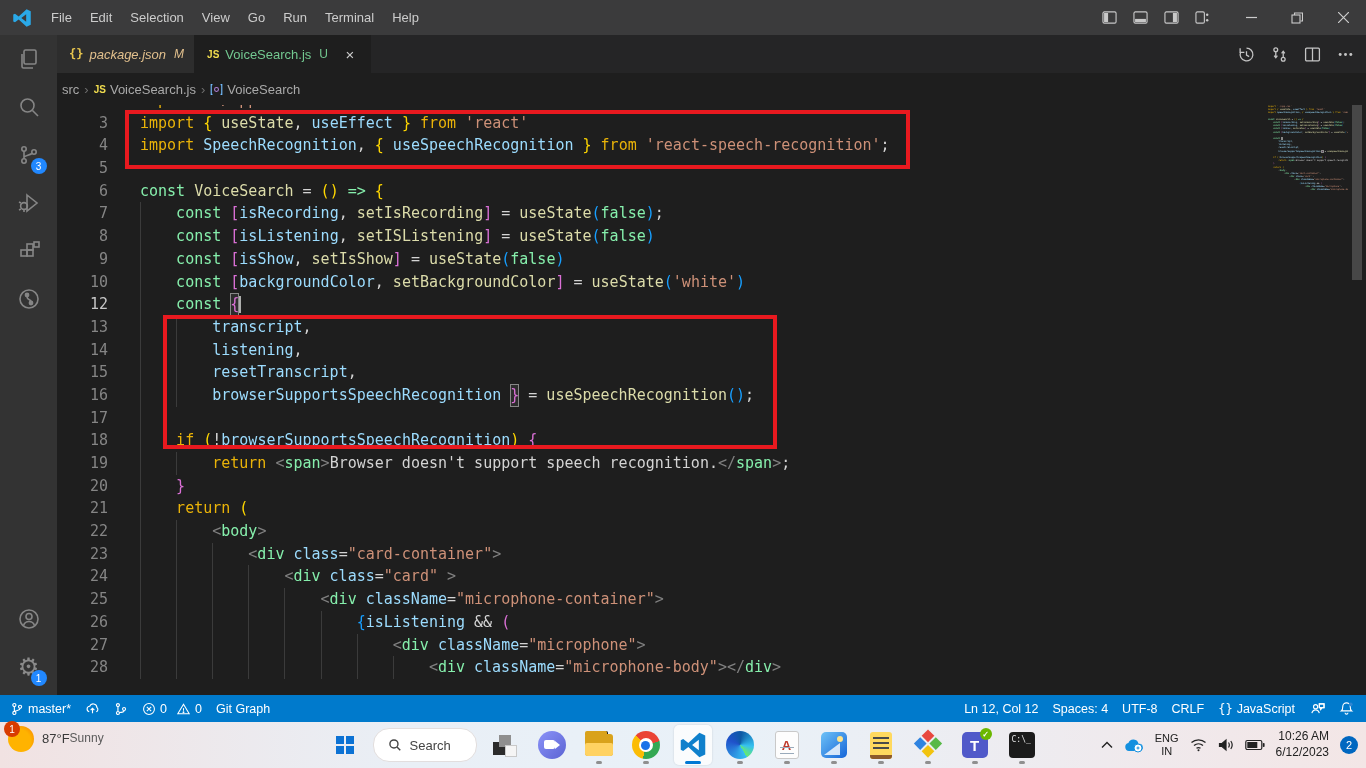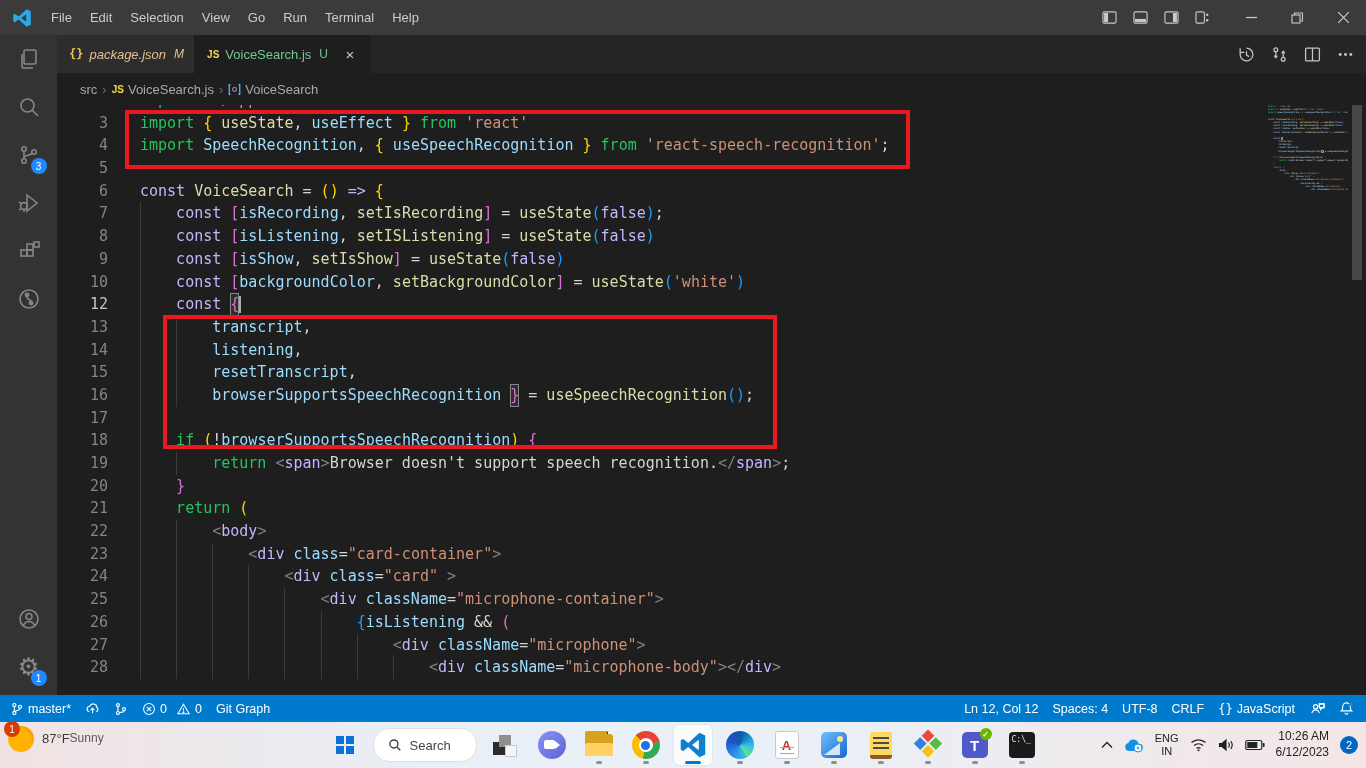--- a/index.html
+++ b/index.html
@@ -38,34 +38,34 @@
   .tab .badge { font-size:12px; margin-left:2px; }
   .tab .badge-mod { color:#e2c08d; font-style:italic; }
   .tab .badge-unt { color:#73c991; }
   .tab .close { color:#cccccc; font-size:15px; margin-left:6px; width:20px; height:20px; display:flex; align-items:center; justify-content:center; border-radius:4px; }
   .ic-json { color:#e8c64e; font-weight:bold; font-size:12px; font-family:"DejaVu Sans Mono", monospace; }
   .ic-js { background:transparent; color:#f0dc4e; font-weight:bold; font-size:10px; font-family:"Liberation Sans", sans-serif; }
   .editor-actions { position:absolute; right:12px; top:35px; height:38px; display:flex; align-items:center; gap:16px; color:#c5c5c5; }
 
   
   .breadcrumbs { position:absolute; left:57px; top:73px; width:1309px; height:32px; background:#1e1e1e;
-                 display:flex; align-items:center; padding-left:23px; font-size:13px; color:#a9a9a9; gap:5px; }
+                 display:flex; align-items:center; padding-left:5px; font-size:13px; color:#a9a9a9; gap:5px; }
   .bc-sep { color:#6e6e6e; font-size:13px; }
   .bc-item { display:flex; align-items:center; gap:4px; }
 
   
   .editor { position:absolute; left:57px; top:105px; width:1309px; height:590px; background:#1e1e1e; overflow:hidden; }
   .code-lines { position:absolute; left:0; top:-16px; right:0; }
   .line { display:flex; height:22.7px; font:15px/22.7px "DejaVu Sans Mono", monospace; white-space:pre; }
   .lnum { flex:0 0 51px; text-align:right; color:#858585; }
   .lnum.active { color:#c6c6c6; }
   .ltext { margin-left:32px; display:flex; }
   .ltext span { white-space:pre; }
   .g { flex:none; display:inline-block; width:4ch; border-left:1px solid #3b3b3b; }
-  .c-pu{color:#22c55e} .c-bl{color:#c4b5fd} .c-va{color:#9CDCFE} .c-fn{color:#DCDCAA}
+  .c-pu{color:#eab308} .c-bl{color:#86efac} .c-va{color:#9CDCFE} .c-fn{color:#DCDCAA}
   .c-st{color:#CE9178} .c-wh{color:#D4D4D4} .c-gy{color:#808080}
   .c-b1{color:#FFD700} .c-b2{color:#DA70D6} .c-b3{color:#179FFF}
   .mb { outline:1px solid #888888; outline-offset:-1px; background:rgba(90,90,90,.25); }
   .caret { display:inline-block; width:2px; height:17px; background:#aeafad; align-self:center; }
 
   
   .minimap { position:absolute; right:18px; top:0; width:112px; height:100%; overflow:hidden; }
   .mini-line { display:flex; height:3.2px; font:2.2px/3.2px "DejaVu Sans Mono", monospace; white-space:pre; }
   .mini-line .g { width:4ch; border-left:none; }
   .scrollbar { position:absolute; right:0; top:0; width:18px; height:100%; }

